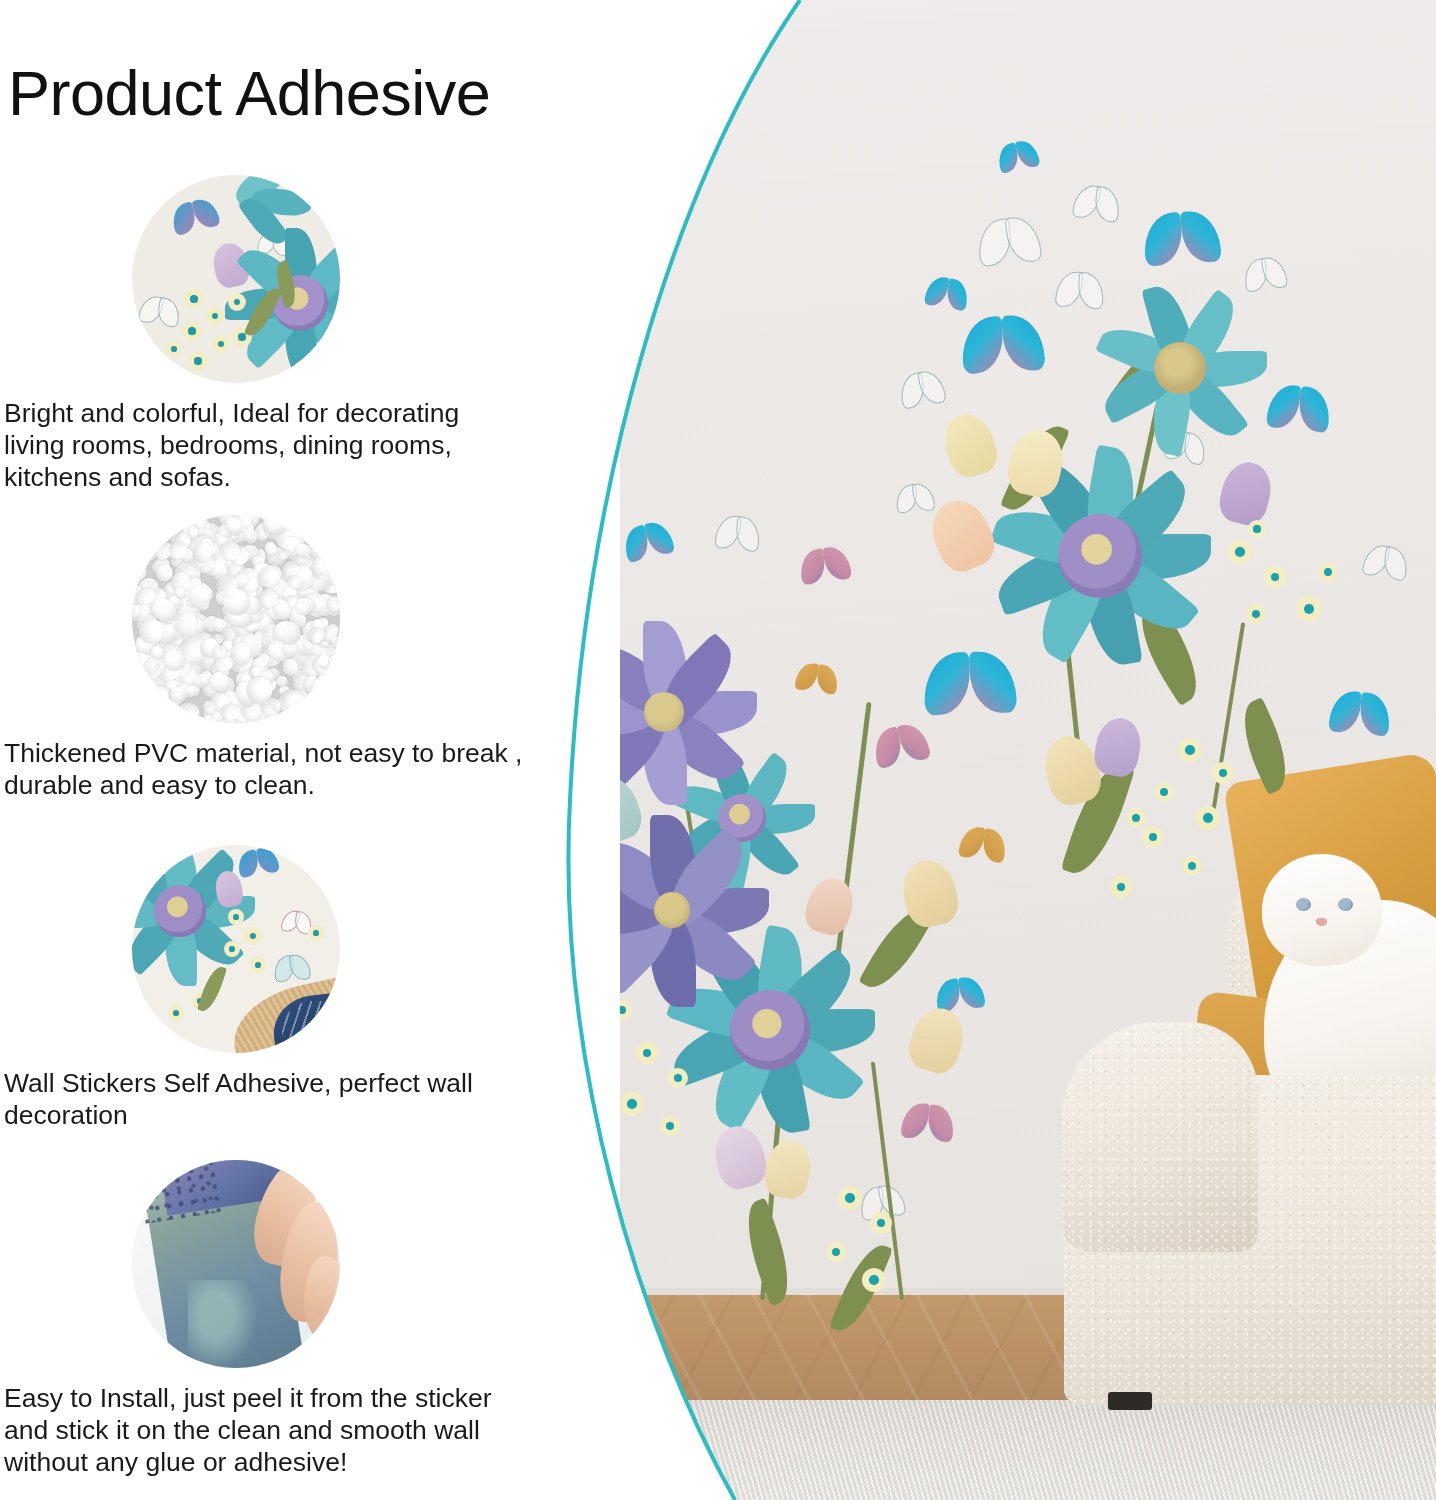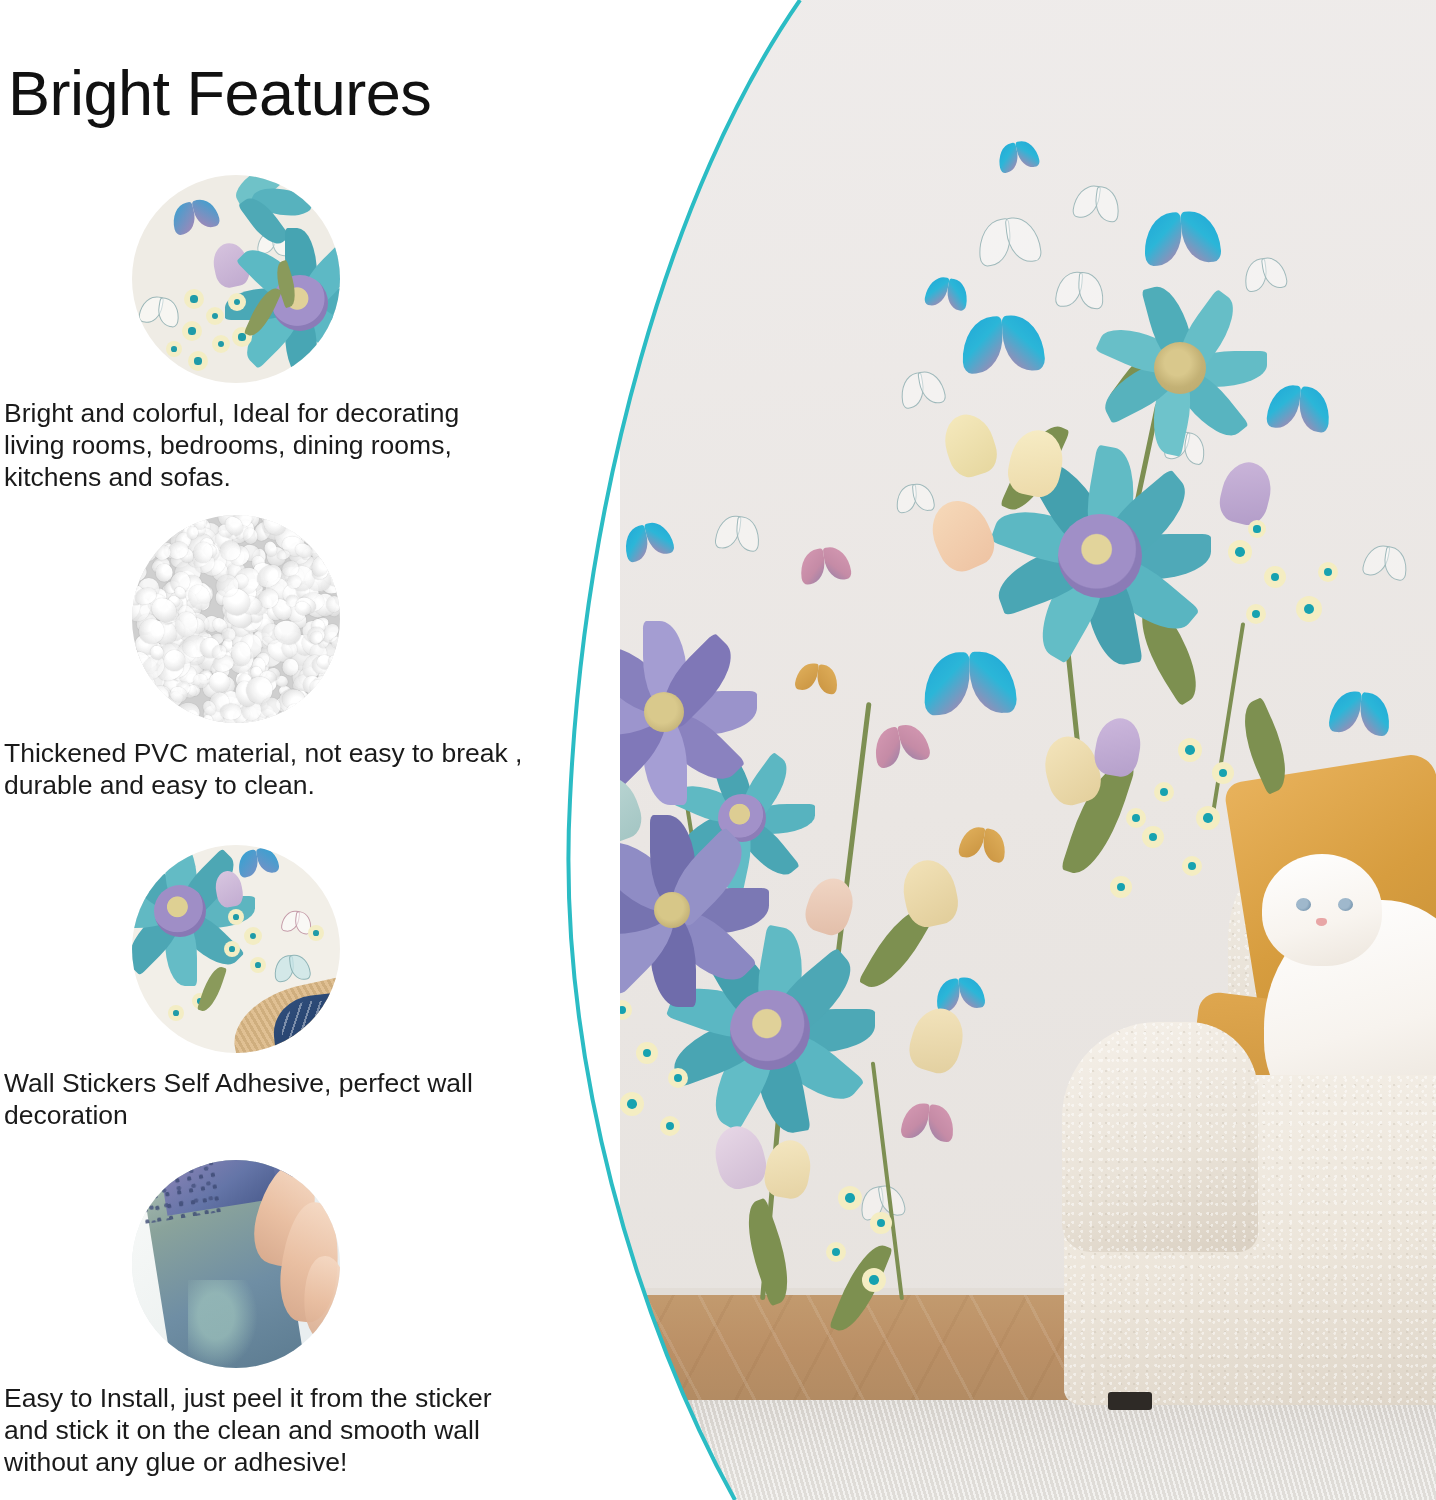--- a/index.html
+++ b/index.html
@@ -402,21 +402,21 @@
     <div class="sprig-dot" style="left:1248px;top:520px;width:18px;height:18px"></div>
   </div>
 </div>
 
 <svg id="divider-svg" viewBox="0 0 1436 1500">
   <path d="M 800 0 C 668 190 584 500 570 800 C 556 1060 640 1330 735 1500" fill="none" stroke="#2bbcc4" stroke-width="4"></path>
 </svg>
 
 <div id="left-panel">
 
-  <div id="page-title">Bright Features</div>
+  <div id="page-title">Product Adhesive</div>
 
   <div class="feature-block" style="top:175px">
     <div class="thumb-wrap">
       <div class="thumb th-floral">
         <div class="bfly" style="left:40px;top:26px;width:46px;height:30px;transform:rotate(-14deg)">
           <i class="l" style="background:linear-gradient(135deg,#2ba5d4,#b183b4)"></i>
             <i class="r" style="background:linear-gradient(225deg,#2ba5d4,#b183b4)"></i>
         </div>
         <div class="bfly" style="left:8px;top:122px;width:40px;height:26px;transform:rotate(10deg)">
           <i class="l" style="background:rgba(255,255,255,.5);border:1px solid #9bb7b8"></i>

